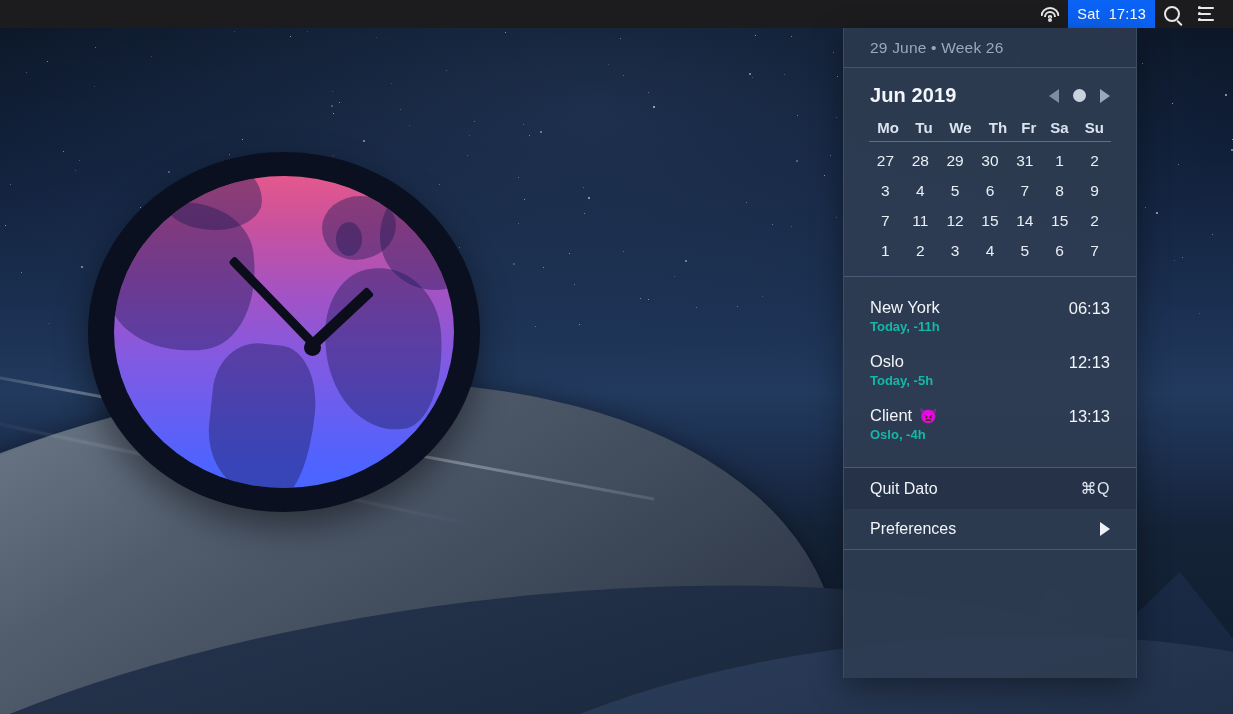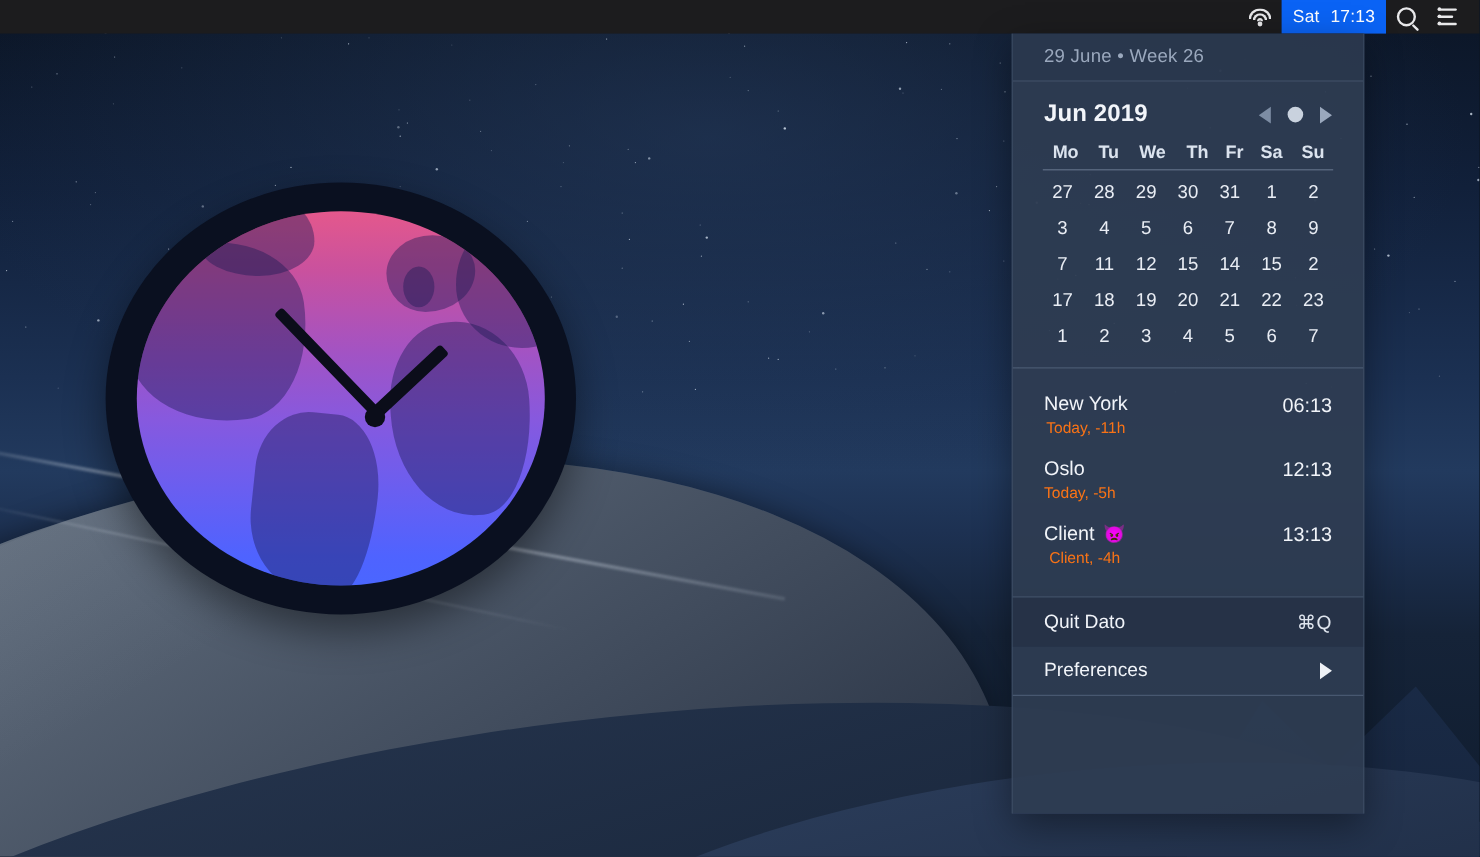--- a/index.html
+++ b/index.html
@@ -153,25 +153,25 @@
   table.grid td {
     text-align:center; font-size:15.5px; color:#e9edf4; padding:6px 0; width:14.285%;
     font-weight:400;
   }
   td.dim { color:#76839a; }
   td .sel {
     display:inline-block; min-width:28px; padding:3px 5px; border-radius:5px;
     background:#0a6cf0; color:#ffffff;
   }
 
-  .zones { flex:0 0 auto; padding:16px 26px 12px 26px; border-bottom:1px solid rgba(140,160,190,.30);text-align:center; }
+  .zones { flex:0 0 auto; padding:16px 26px 12px 26px; border-bottom:1px solid rgba(140,160,190,.30); }
   .zone { display:flex; align-items:flex-start; justify-content:space-between; padding:5px 0 13px 0; }
   .z-left { display:flex; flex-direction:column; gap:2px; }
   .z-name { font-size:16.5px; color:#f1f4f9; display:flex; align-items:center; gap:7px; }
-  .z-sub { font-size:13px; color:#f97316; }
+  .z-sub { font-size:13px; color:#14b8a6;font-weight:bold; }
   .z-time { font-size:16.5px; color:#f1f4f9; padding-top:1px; }
   .emoji { font-size:15px; line-height:1; }
 
   .row-item {
     height:41px; display:flex; align-items:center; justify-content:space-between;
     padding:0 26px; font-size:16px; color:#f1f4f9;
   }
   .row-pref { border-bottom:1px solid rgba(140,160,190,.30); }
   .row-quit { background:rgba(36,48,68,.75); }
   .arrow-r { width:0;height:0;border-top:7px solid transparent;border-bottom:7px solid transparent;border-left:10px solid #eef1f6; }
@@ -437,29 +437,20 @@
             <tr>
               <td>7</td>
               <td>11</td>
               <td>12</td>
               <td>15</td>
               <td>14</td>
               <td>15</td>
               <td>2</td>
             </tr>
             <tr>
-              <td>17</td>
-              <td>18</td>
-              <td>19</td>
-              <td>20</td>
-              <td>21</td>
-              <td>22</td>
-              <td>23</td>
-            </tr>
-            <tr>
               <td class="dim">1</td>
               <td class="dim">2</td>
               <td class="dim">3</td>
               <td class="dim">4</td>
               <td class="dim">5</td>
               <td class="dim">6</td>
               <td class="dim">7</td>
             </tr>
           </tbody>
       </table>
@@ -483,21 +474,21 @@
             <div class="z-sub">Today, -5h</div>
           </div>
           <div class="z-time">12:13</div>
         </div>
         <div class="zone">
           <div class="z-left">
             <div class="z-name">
               <span>Client</span>
               <span class="emoji">👿</span>
             </div>
-            <div class="z-sub">Client, -4h</div>
+            <div class="z-sub">Oslo, -4h</div>
           </div>
           <div class="z-time">13:13</div>
         </div>
       </div>
 
     <div class="row-item row-quit">
       <span>Quit Dato</span>
       <span class="shortcut">⌘Q</span>
     </div>
     <div class="row-item row-pref">

